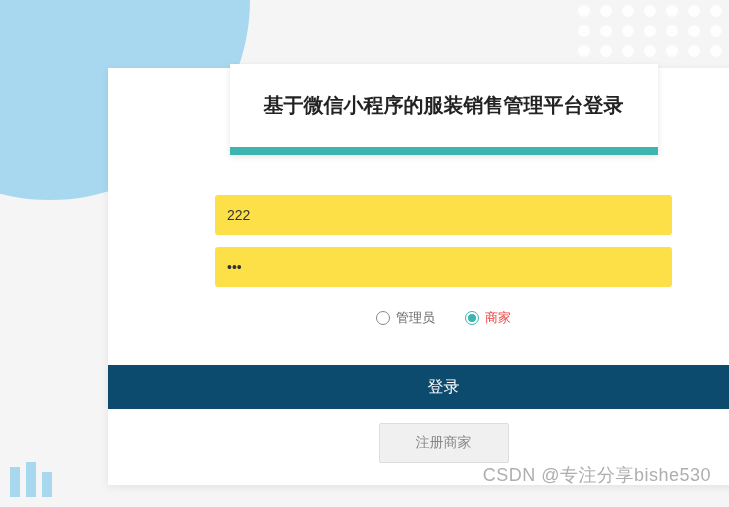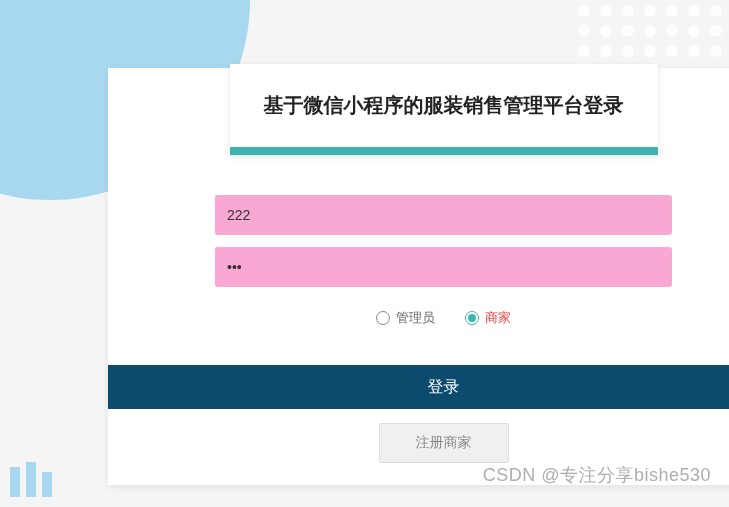--- a/index.html
+++ b/index.html
@@ -82,21 +82,21 @@
       font-size: 20px;
       font-weight: bold;
       color: #222;
     }
     .form-area {
       padding: 38px 107px 20px;
     }
     .input-field {
       width: 100%;
       height: 40px;
-      background: #f9a8d4;
+      background: #fde047;
       border: none;
       border-radius: 3px;
       padding: 0 12px;
       font-size: 14px;
       margin-bottom: 12px;
       color: #333;
     }
     .radio-row {
       display: flex;
       justify-content: center;

